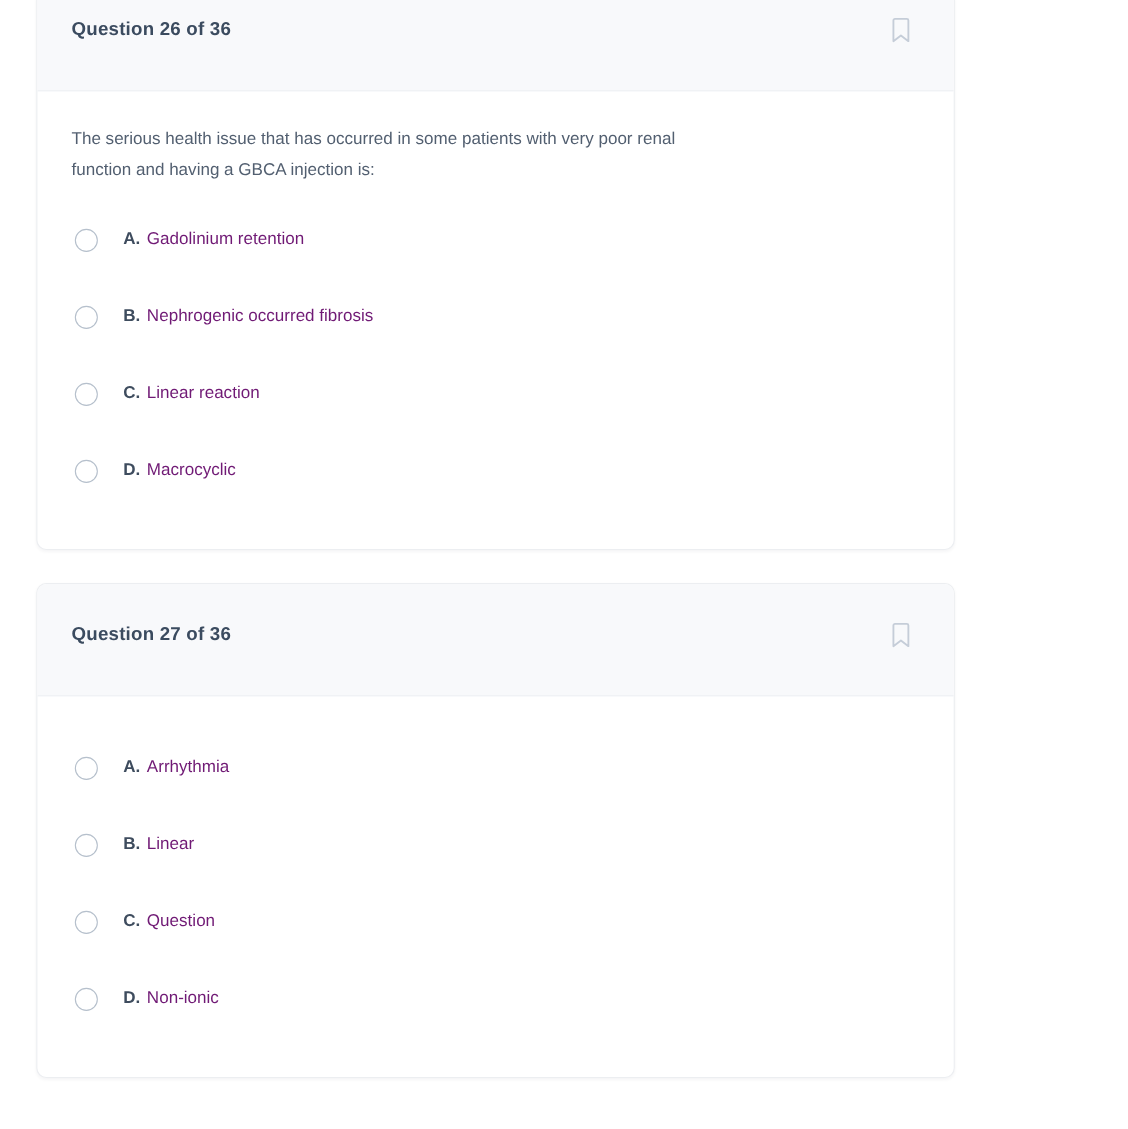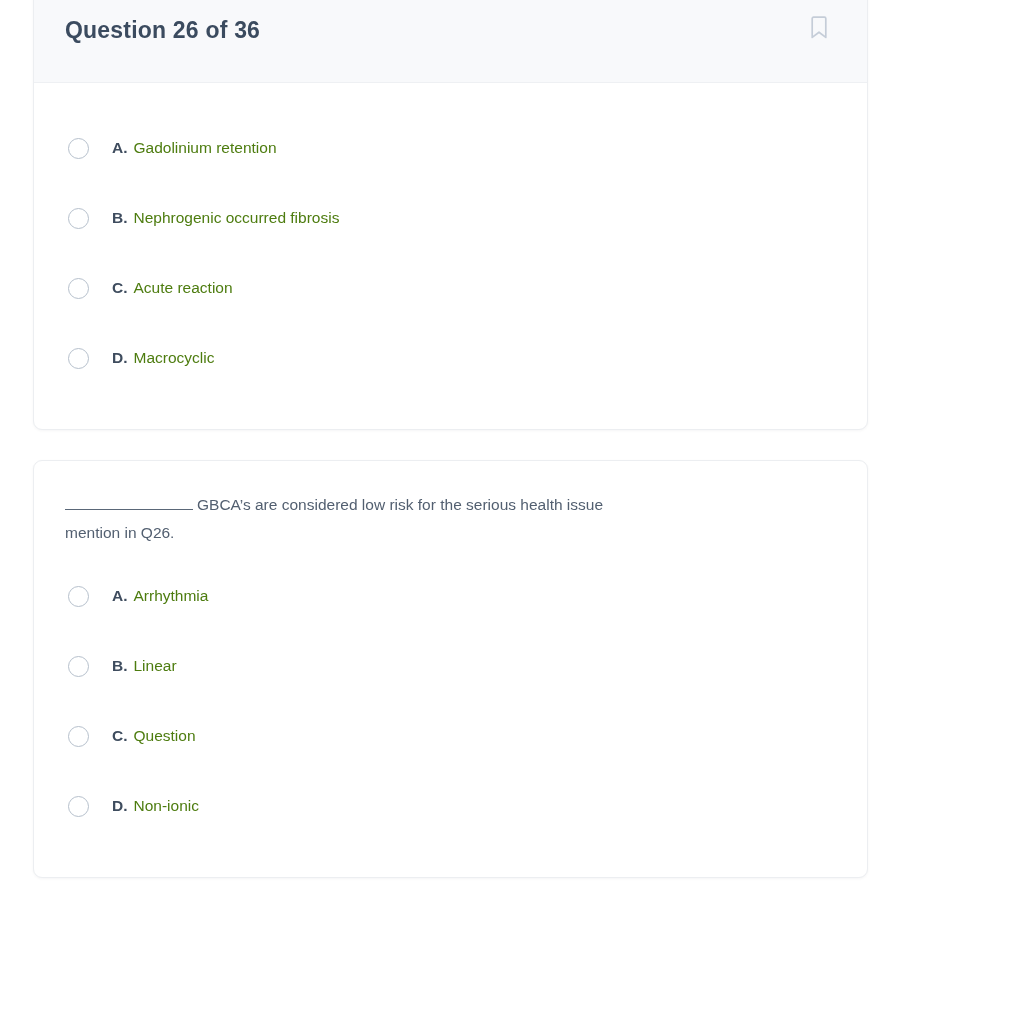--- a/index.html
+++ b/index.html
@@ -58,21 +58,21 @@
   }
 
   .card-first .card-header {
     height: 92px;
   }
 
   .card-title {
     position: absolute;
     left: 31px;
     top: 36px;
-    font-size: 23px;
+    font-size: 17px;
     font-weight: bold;
     color: #3b4b5f;
     letter-spacing: 0.2px;
     white-space: nowrap;
   }
 
   .card-first .card-title {
     top: 26px;
   }
 
@@ -147,69 +147,79 @@
 
   .option-letter {
     font-size: 15.5px;
     font-weight: bold;
     color: #3e4c5e;
     margin-right: 6px;
   }
 
   .option-text {
     font-size: 15.5px;
-    color: #4d7c0f;
+    color: #701a75;
   }
 </style>
 </head>
 <body>
 
 <div class="page">
   <div class="quiz-list">
 
     <section class="question-card card-first">
       <div class="card-header">
         <div class="card-title">Question 26 of 36</div>
         <button class="bookmark-button">
           <span>
             <svg width="20" height="24" viewBox="0 0 20 24" fill="none" aria-hidden="true">
               <path d="M3.2 2.6 C3.2 1.8 3.8 1.2 4.6 1.2 L15.4 1.2 C16.2 1.2 16.8 1.8 16.8 2.6 L16.8 21.4 L10 16.2 L3.2 21.4 Z" stroke="#c5cdd8" stroke-width="1.7" stroke-linejoin="round" fill="none"></path>
             </svg>
           </span>
         </button>
       </div>
       <div class="card-body">
+        <p class="question-text">The serious health issue that has occurred in some patients with very poor renal function and having a GBCA injection is:</p>
         <ul class="options">
           <li class="option-row">
             <span class="radio-circle"></span>
             <span class="option-letter">A.</span>
             <span class="option-text">Gadolinium retention</span>
           </li>
           <li class="option-row">
             <span class="radio-circle"></span>
             <span class="option-letter">B.</span>
             <span class="option-text">Nephrogenic occurred fibrosis</span>
           </li>
           <li class="option-row">
             <span class="radio-circle"></span>
             <span class="option-letter">C.</span>
-            <span class="option-text">Acute reaction</span>
+            <span class="option-text">Linear reaction</span>
           </li>
           <li class="option-row">
             <span class="radio-circle"></span>
             <span class="option-letter">D.</span>
             <span class="option-text">Macrocyclic</span>
           </li>
         </ul>
       </div>
     </section>
 
     <section class="question-card card-second">
+      <div class="card-header">
+        <div class="card-title">Question 27 of 36</div>
+        <button class="bookmark-button">
+          <span>
+            <svg width="20" height="24" viewBox="0 0 20 24" fill="none" aria-hidden="true">
+              <path d="M3.2 2.6 C3.2 1.8 3.8 1.2 4.6 1.2 L15.4 1.2 C16.2 1.2 16.8 1.8 16.8 2.6 L16.8 21.4 L10 16.2 L3.2 21.4 Z" stroke="#c5cdd8" stroke-width="1.7" stroke-linejoin="round" fill="none"></path>
+            </svg>
+          </span>
+        </button>
+      </div>
       <div class="card-body">
-        <p class="question-text"><span class="blank-fill"></span><span>GBCA’s are considered low risk for the serious health issue mention in Q26.</span></p>
         <ul class="options">
           <li class="option-row">
             <span class="radio-circle"></span>
             <span class="option-letter">A.</span>
             <span class="option-text">Arrhythmia</span>
           </li>
           <li class="option-row">
             <span class="radio-circle"></span>
             <span class="option-letter">B.</span>
             <span class="option-text">Linear</span>

